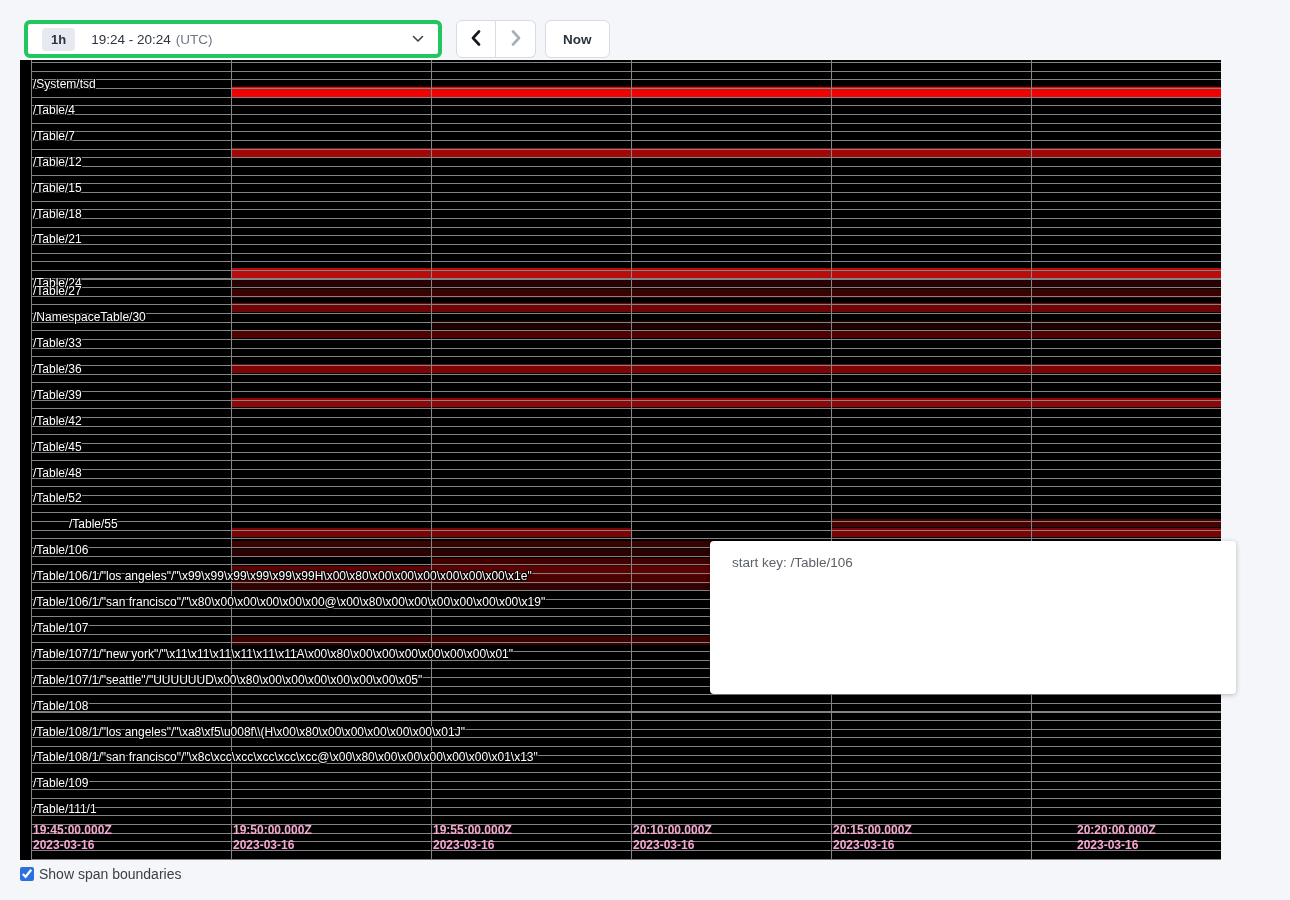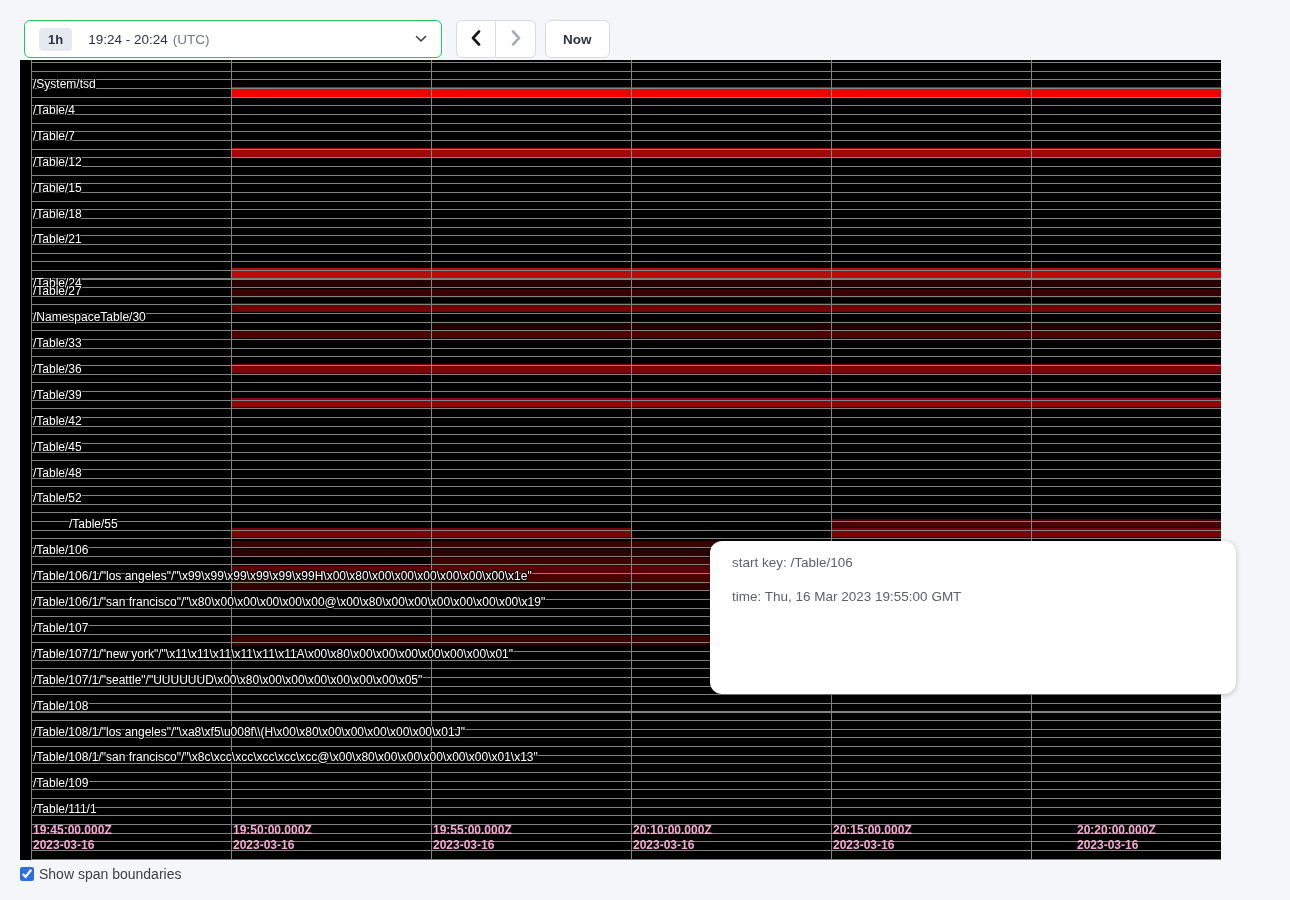--- a/index.html
+++ b/index.html
@@ -6,21 +6,21 @@
   body{
     width:1290px;height:900px;
     background:#f4f6fa;
     font-family:"Liberation Sans", sans-serif;
     position:relative;
     overflow:hidden;
   }
   
   .time-picker{
     position:absolute;left:24px;top:20px;width:418px;height:38px;
-    background:#fff;border:1px solid #22c55e;border-radius:6px;
+    background:#fff;border:4px solid #22c55e;border-radius:6px;
     display:flex;align-items:center;box-sizing:border-box;cursor:pointer;
   }
   .tp-badge{
     margin-left:14px;background:#e7e9f1;border-radius:4px;
     padding:4px 9px;font-size:13px;font-weight:bold;color:#2c333f;
   }
   .tp-range{margin-left:16px;font-size:13.5px;font-weight:normal;color:#2c333f;}
   .tp-zone{margin-left:5px;font-size:13.5px;font-weight:normal;color:#707886;}
   .tp-caret{margin-left:auto;margin-right:14px;display:flex;align-items:center;}
   .nav-group{
@@ -58,21 +58,21 @@
     color:#fff;font-size:12px;line-height:14px;white-space:nowrap;
     text-shadow:-1px -1px 0 #000,1px -1px 0 #000,-1px 1px 0 #000,1px 1px 0 #000,0 0 2px #000;
   }
   .axis-label{
     position:absolute;z-index:4;top:763px;
     color:#f9a8d4;font-size:12px;font-weight:bold;line-height:15px;white-space:nowrap;
   }
   
   .kv-tooltip{
     position:absolute;left:710px;top:541px;width:526px;height:153px;
-    background:#fff;border-radius:12px;box-sizing:border-box;
+    background:#fff;border-radius:4px;box-sizing:border-box;
     padding:5px 0 0 22px;z-index:10;
     box-shadow:0 1px 5px rgba(0,0,0,0.25);
   }
   .kv-tooltip div{
     font-size:13.5px;line-height:34px;color:#5d6267;white-space:nowrap;overflow:hidden;
   }
   
   .span-toggle{
     position:absolute;left:20px;top:866px;display:flex;align-items:center;
   }
@@ -189,19 +189,18 @@
       <div>2023-03-16</div>
     </div>
     <div class="axis-label" style="left: 1013px; padding-left: 44px;">
       <div>20:20:00.000Z</div>
       <div>2023-03-16</div>
     </div>
   </div>
 
 <div class="kv-tooltip">
   <div>start key: /Table/106</div>
-  <div>time: Thu, 16 Mar 2023 19:55:00 GMT</div>
 </div>
 
 <div class="span-toggle">
   <input type="checkbox" id="spanCb" checked="" style="">
   <label for="spanCb">Show span boundaries</label>
 </div>
 
 </body></html>

